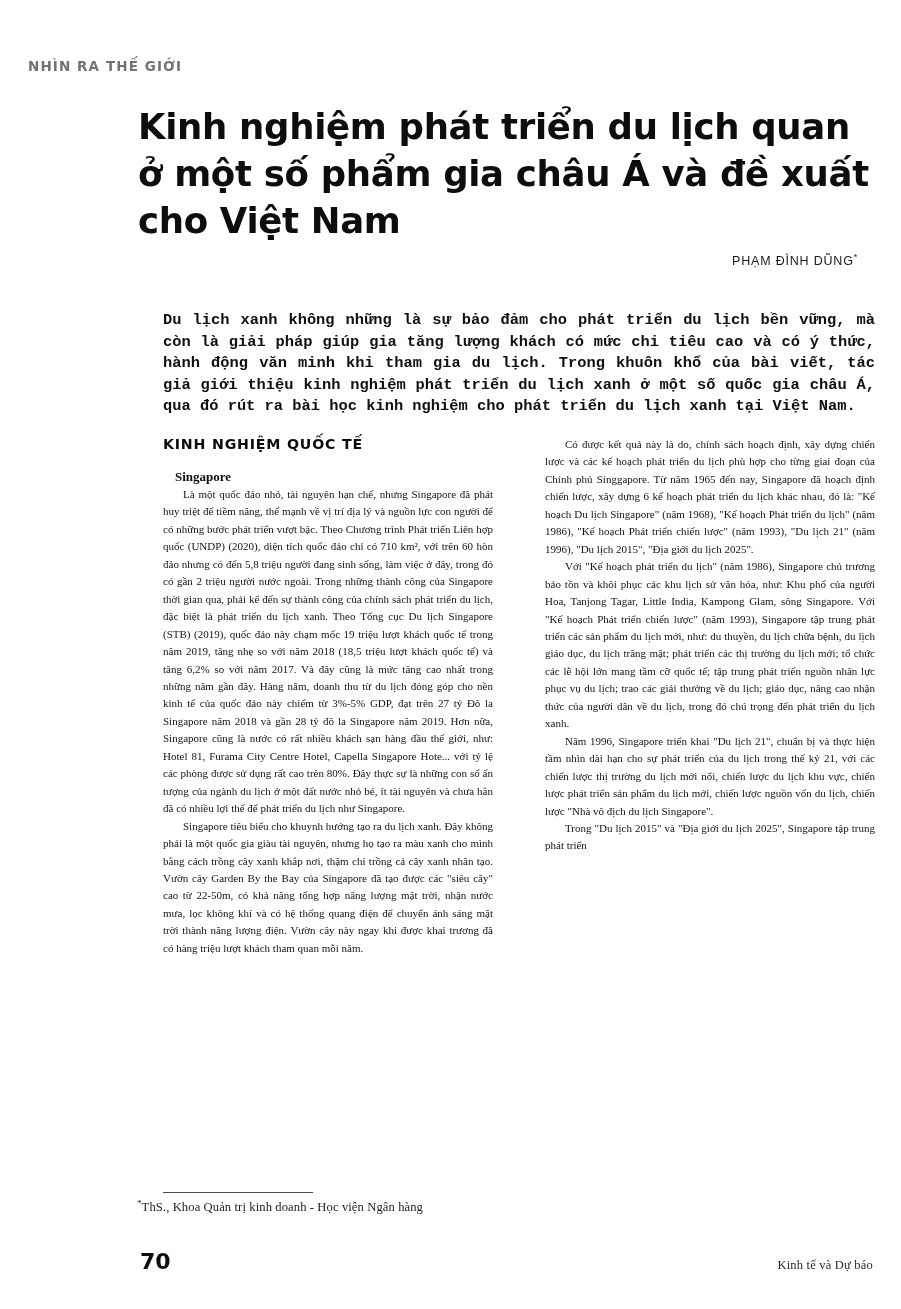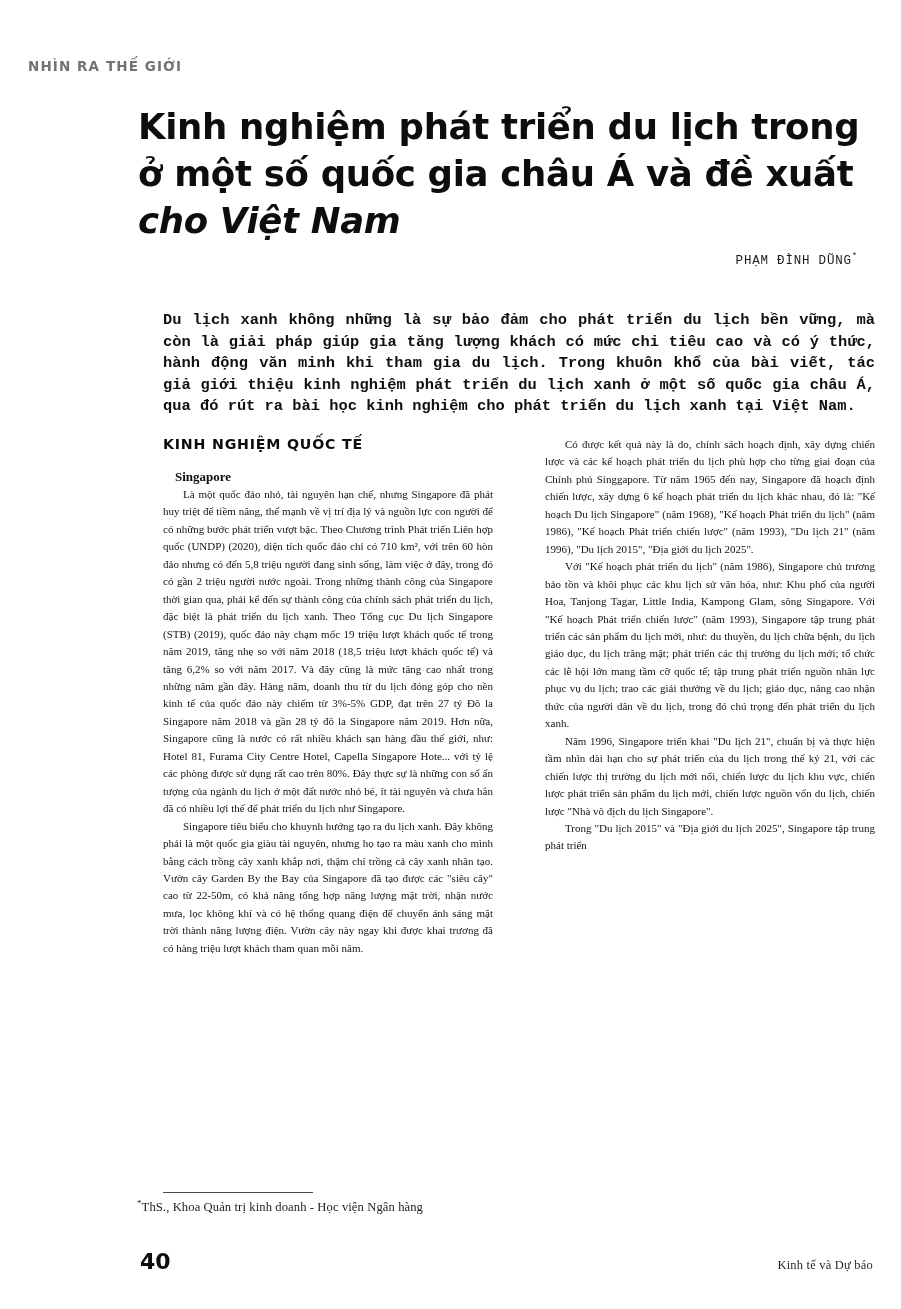--- a/index.html
+++ b/index.html
@@ -45,27 +45,27 @@
     font-family: "DejaVu Sans", "Liberation Sans", sans-serif;
     font-weight: 700;
     font-size: 35.5px;
     line-height: 47px;
     letter-spacing: -0.3px;
     color: #0d0d0d;
     white-space: nowrap;
   }
   .title-line.l1 { margin-left: 28px; }
   .title-line.l2 { margin-left: 28px; }
-  .title-line.l3 { margin-left: 28px; font-style: italic; }
+  .title-line.l3 { margin-left: 28px; }
 
   .byline {
     margin-top: 8px;
     text-align: right;
     padding-right: 22px;
-    font-family: Liberation Mono, monospace;
+    font-family: Liberation Sans, sans-serif;
     font-size: 12.5px;
     letter-spacing: 0.8px;
     color: #1a1a1a;
   }
   .byline sup { font-size: 9px; }
 
   
   .abstract {
     position: absolute;
     left: 163px;
@@ -165,22 +165,22 @@
   }
 </style>
 </head>
 <body>
 
 <div class="page">
 
   <div class="running-head">NHÌN RA THẾ GIỚI</div>
 
   <div class="title-block">
-    <div class="title-line l1">Kinh nghiệm phát triển du lịch trong</div>
-    <div class="title-line l2">ở một số quốc gia châu Á và đề xuất</div>
+    <div class="title-line l1">Kinh nghiệm phát triển du lịch quan</div>
+    <div class="title-line l2">ở một số phẩm gia châu Á và đề xuất</div>
     <div class="title-line l3">cho Việt Nam</div>
     <div class="byline"><span>PHẠM ĐÌNH DŨNG</span><sup>*</sup></div>
   </div>
 
   <div class="abstract">Du lịch xanh không những là sự bảo đảm cho phát triển du lịch bền vững, mà còn là giải pháp giúp gia tăng lượng khách có mức chi tiêu cao và có ý thức, hành động văn minh khi tham gia du lịch. Trong khuôn khổ của bài viết, tác giả giới thiệu kinh nghiệm phát triển du lịch xanh ở một số quốc gia châu Á, qua đó rút ra bài học kinh nghiệm cho phát triển du lịch xanh tại Việt Nam.</div>
 
   <div class="columns">
 
     <div class="col col-left">
       <div class="section-head">KINH NGHIỆM QUỐC TẾ</div>
@@ -194,16 +194,16 @@
       <p class="body">Với "Kế hoạch phát triển du lịch" (năm 1986), Singapore chủ trương bảo tồn và khôi phục các khu lịch sử văn hóa, như: Khu phố của người Hoa, Tanjong Tagar, Little India, Kampong Glam, sông Singapore. Với "Kế hoạch Phát triển chiến lược" (năm 1993), Singapore tập trung phát triển các sản phẩm du lịch mới, như: du thuyền, du lịch chữa bệnh, du lịch giáo dục, du lịch trăng mật; phát triển các thị trường du lịch mới; tổ chức các lễ hội lớn mang tầm cỡ quốc tế; tập trung phát triển nguồn nhân lực phục vụ du lịch; trao các giải thưởng về du lịch; giáo dục, nâng cao nhận thức của người dân về du lịch, trong đó chú trọng đến phát triển du lịch xanh.</p>
       <p class="body">Năm 1996, Singapore triển khai "Du lịch 21", chuẩn bị và thực hiện tầm nhìn dài hạn cho sự phát triển của du lịch trong thế kỷ 21, với các chiến lược thị trường du lịch mới nổi, chiến lược du lịch khu vực, chiến lược phát triển sản phẩm du lịch mới, chiến lược nguồn vốn du lịch, chiến lược "Nhà vô địch du lịch Singapore".</p>
       <p class="body">Trong "Du lịch 2015" và "Địa giới du lịch 2025", Singapore tập trung phát triển</p>
     </div>
 
   </div>
 
   <div class="footnote-rule"></div>
   <div class="footnote"><sup>*</sup><span>ThS., Khoa Quản trị kinh doanh - Học viện Ngân hàng</span></div>
 
-  <div class="folio">40</div>
+  <div class="folio">70</div>
   <div class="journal">Kinh tế và Dự báo</div>
 
 </div>
 
 </body></html>

